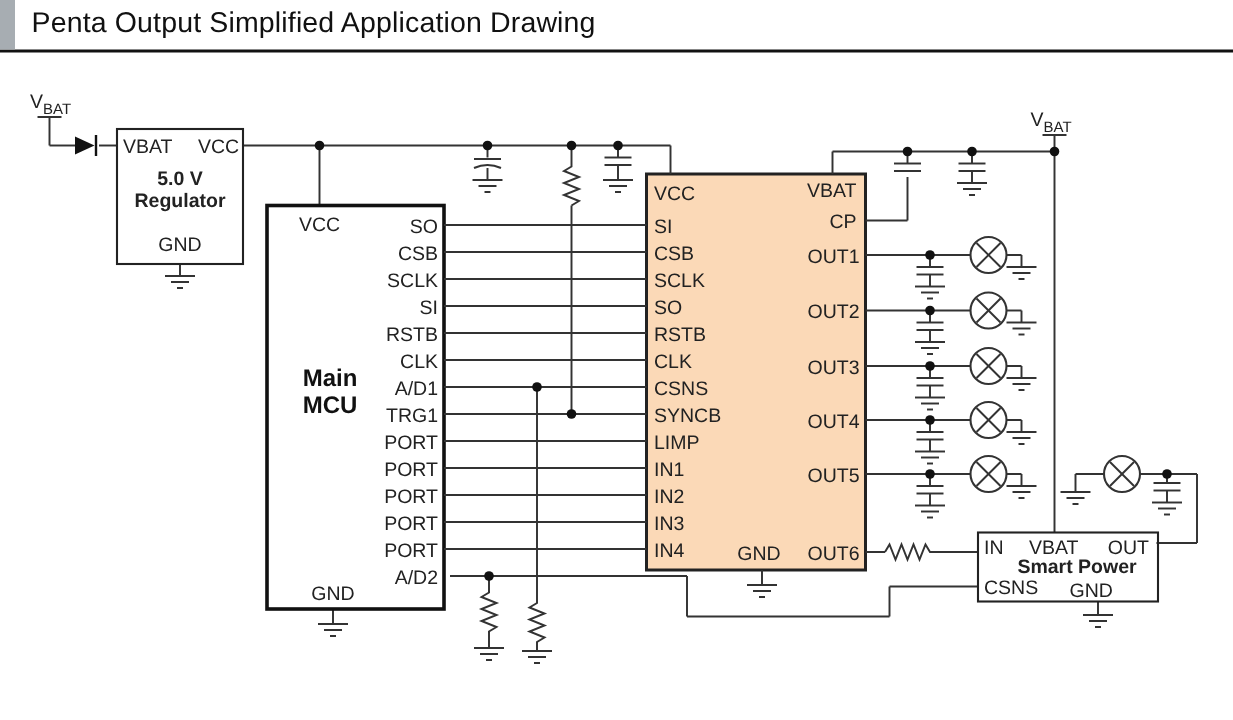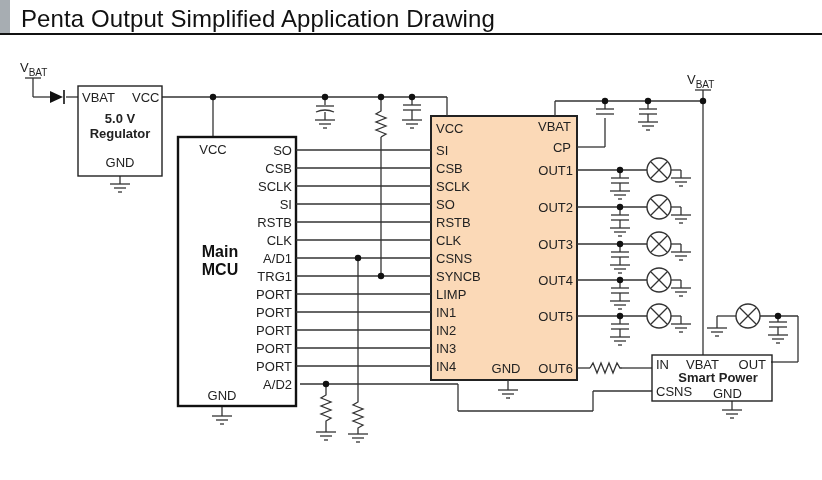--- a/index.html
+++ b/index.html
@@ -1,19 +1,19 @@
 <!DOCTYPE html>
 <html><head>
 <meta charset="utf-8">
 <style>
   html, body { margin: 0; padding: 0; background: #ffffff; }
   body { width: 822px; height: 480px; position: relative; overflow: hidden; font-family: "Liberation Sans", sans-serif; }
   .title-bar { position: absolute; left: 0; top: 0; width: 822px; height: 35px; border-bottom: 2px solid #111; box-sizing: border-box; }
   .title-accent { position: absolute; left: 0; top: 0; width: 10px; height: 33px; background: #a7adb2; }
-  .title-text { position: absolute; left: 21px; top: 5px; font-size: 24px; color: #111; letter-spacing: 0.1px; }
+  .title-text { position: absolute; left: 21px; top: 5px; font-size: 19px; color: #111; letter-spacing: 0.1px; }
   svg { position: absolute; left: 0; top: 0; }
   .w { stroke: #333; stroke-width: 1.3; fill: none; }
   .box { stroke: #222; fill: none; stroke-width: 1.4; }
   .boxthick { stroke: #111; fill: none; stroke-width: 2.4; }
   .t { font-family: "Liberation Sans", sans-serif; font-size: 13px; fill: #222; }
   .tb { font-family: "Liberation Sans", sans-serif; font-size: 13px; font-weight: bold; fill: #222; }
   .tbig { font-family: "Liberation Sans", sans-serif; font-size: 16px; font-weight: bold; fill: #111; }
   .dot { fill: #111; }
 </style>
 </head>

